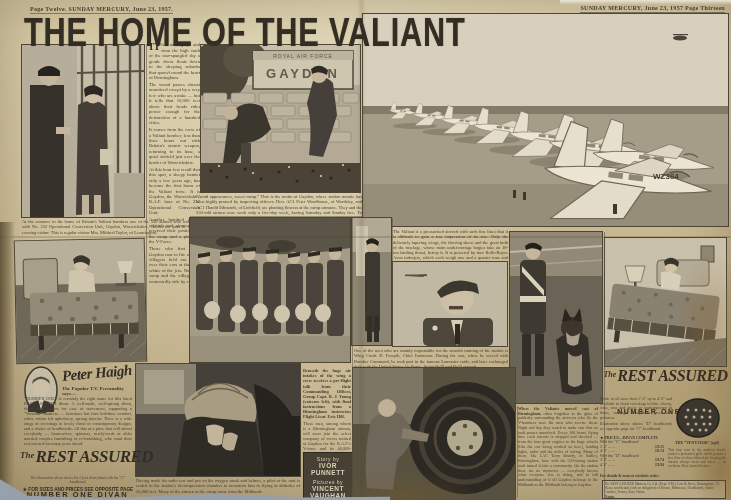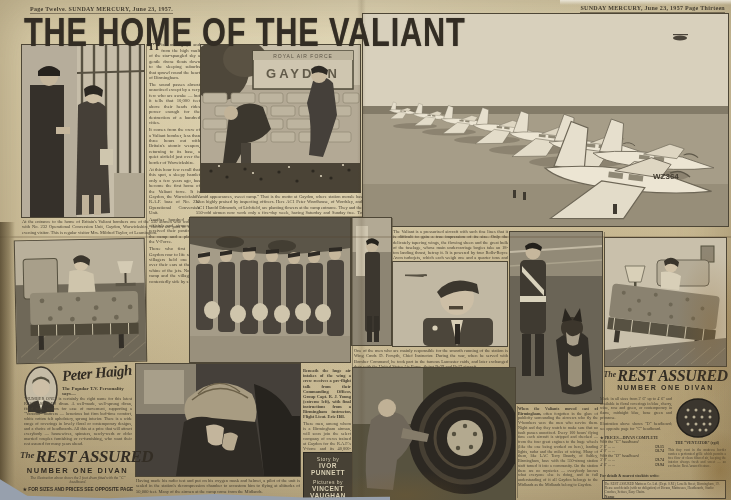--- a/index.html
+++ b/index.html
@@ -30,21 +30,21 @@
   .b{font-weight:bold;}
   .dropcap{float:left;font-size:22px;line-height:18px;font-weight:bold;padding-right:1px;color:#3b352b;}
   .vrule{width:1px;background:rgba(90,80,60,.55);}
   .hrule{height:1px;background:rgba(90,80,60,.5);}
   .credit{background:#474135;color:#d9d0b4;border:1px solid #2c2820;text-align:center;
           font-family:"Liberation Sans",sans-serif;}
   .credit .sm{font-size:5px;letter-spacing:.5px;}
   .credit .lg{font-size:6.5px;font-weight:bold;letter-spacing:.5px;}
   .logo-the{font-style:italic;font-weight:bold;font-size:8px;vertical-align:4px;margin-right:1px;}
   .logo-main{font-family:"Liberation Serif",serif;font-style:italic;font-weight:bold;letter-spacing:-.5px;color:#332d24;}
-  .logo-sub{font-family:"Liberation Sans",sans-serif;font-weight:bold;letter-spacing:1.6px;color:#332d24;}
+  .logo-sub{font-family:"Liberation Sans",sans-serif;font-weight:bold;letter-spacing:1.6px;color:#332d24;margin-top:24px;}
   .sig{font-style:italic;font-weight:bold;font-size:15px;transform:rotate(-5deg);transform-origin:0 50%;color:#332d24;letter-spacing:-.5px;}
   .says{font-size:5px;font-weight:bold;color:#3f392d;}
   .cline{display:flex;align-items:flex-end;margin-top:4px;font-size:8px;}
   .cline .dots{flex:1;border-bottom:1px dotted #4a4336;margin-left:3px;}
   .pricerow{display:flex;justify-content:space-between;}
   .stain{position:absolute;border-radius:50%;pointer-events:none;}
   .scanbed{position:absolute;background:#97a0ad;}
 </style>
 </head>
 <body>

